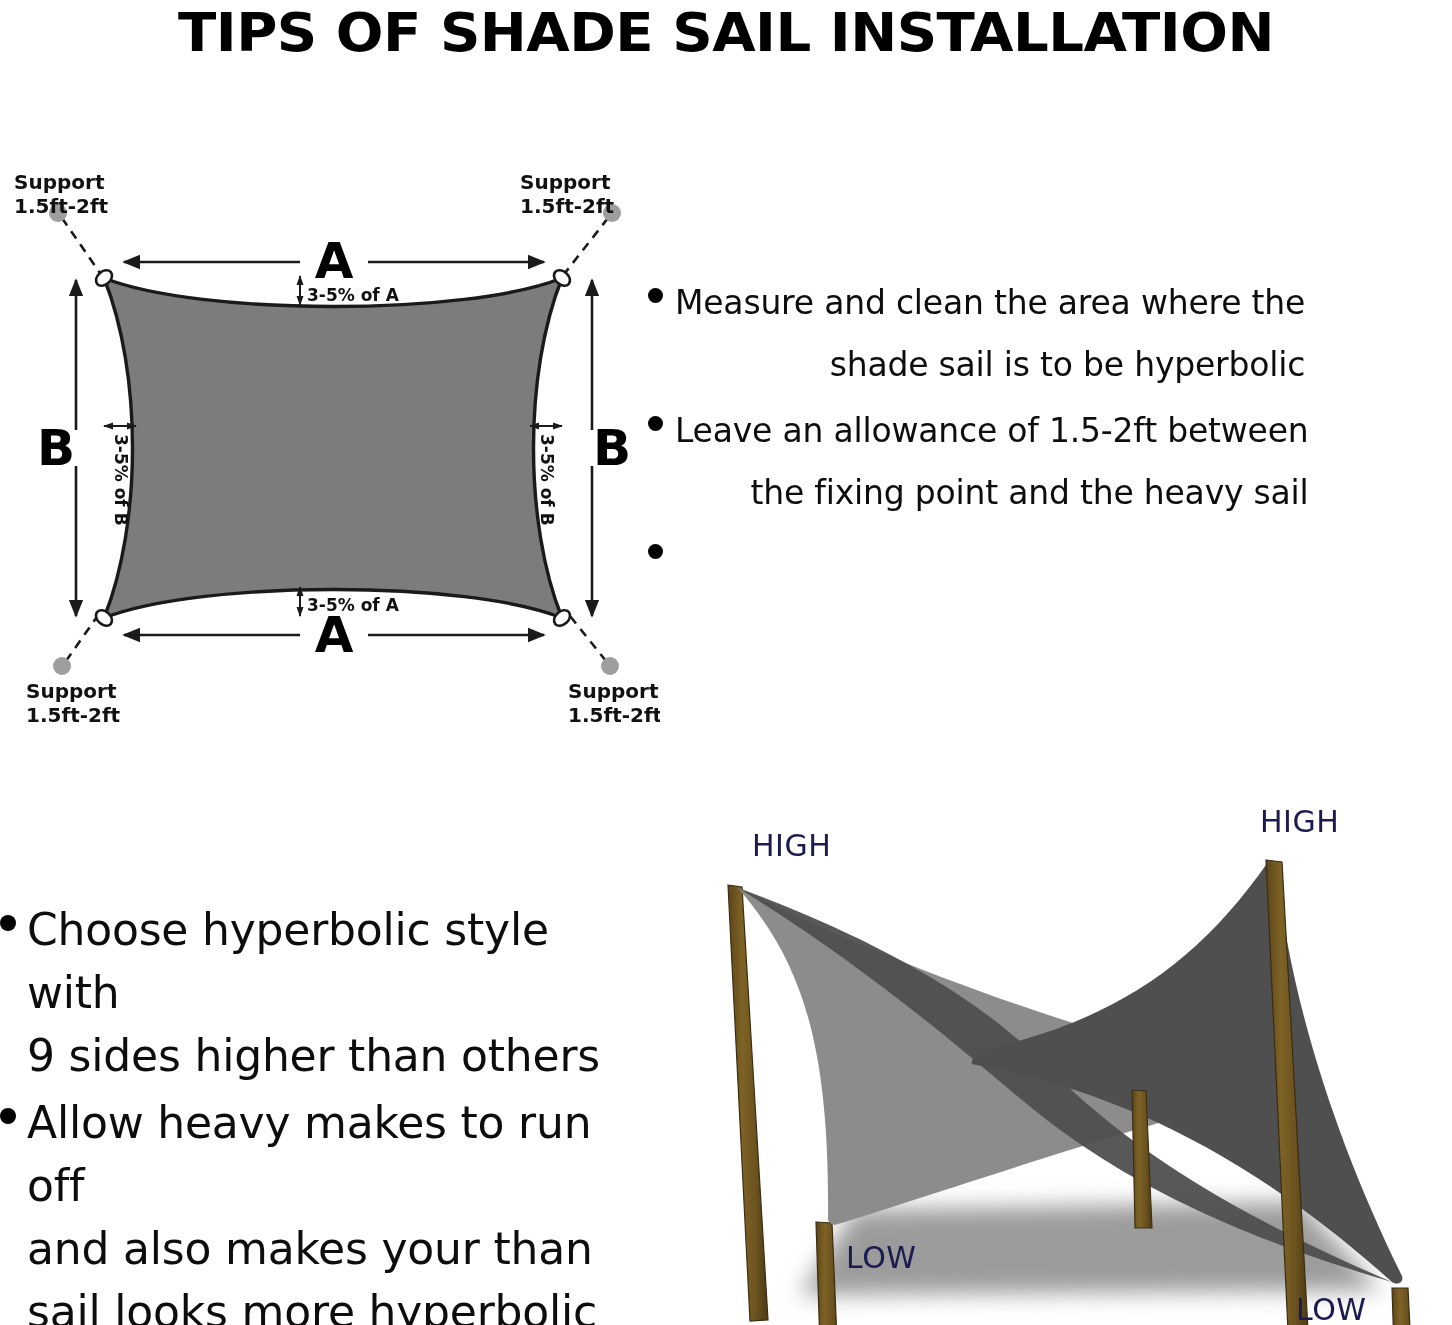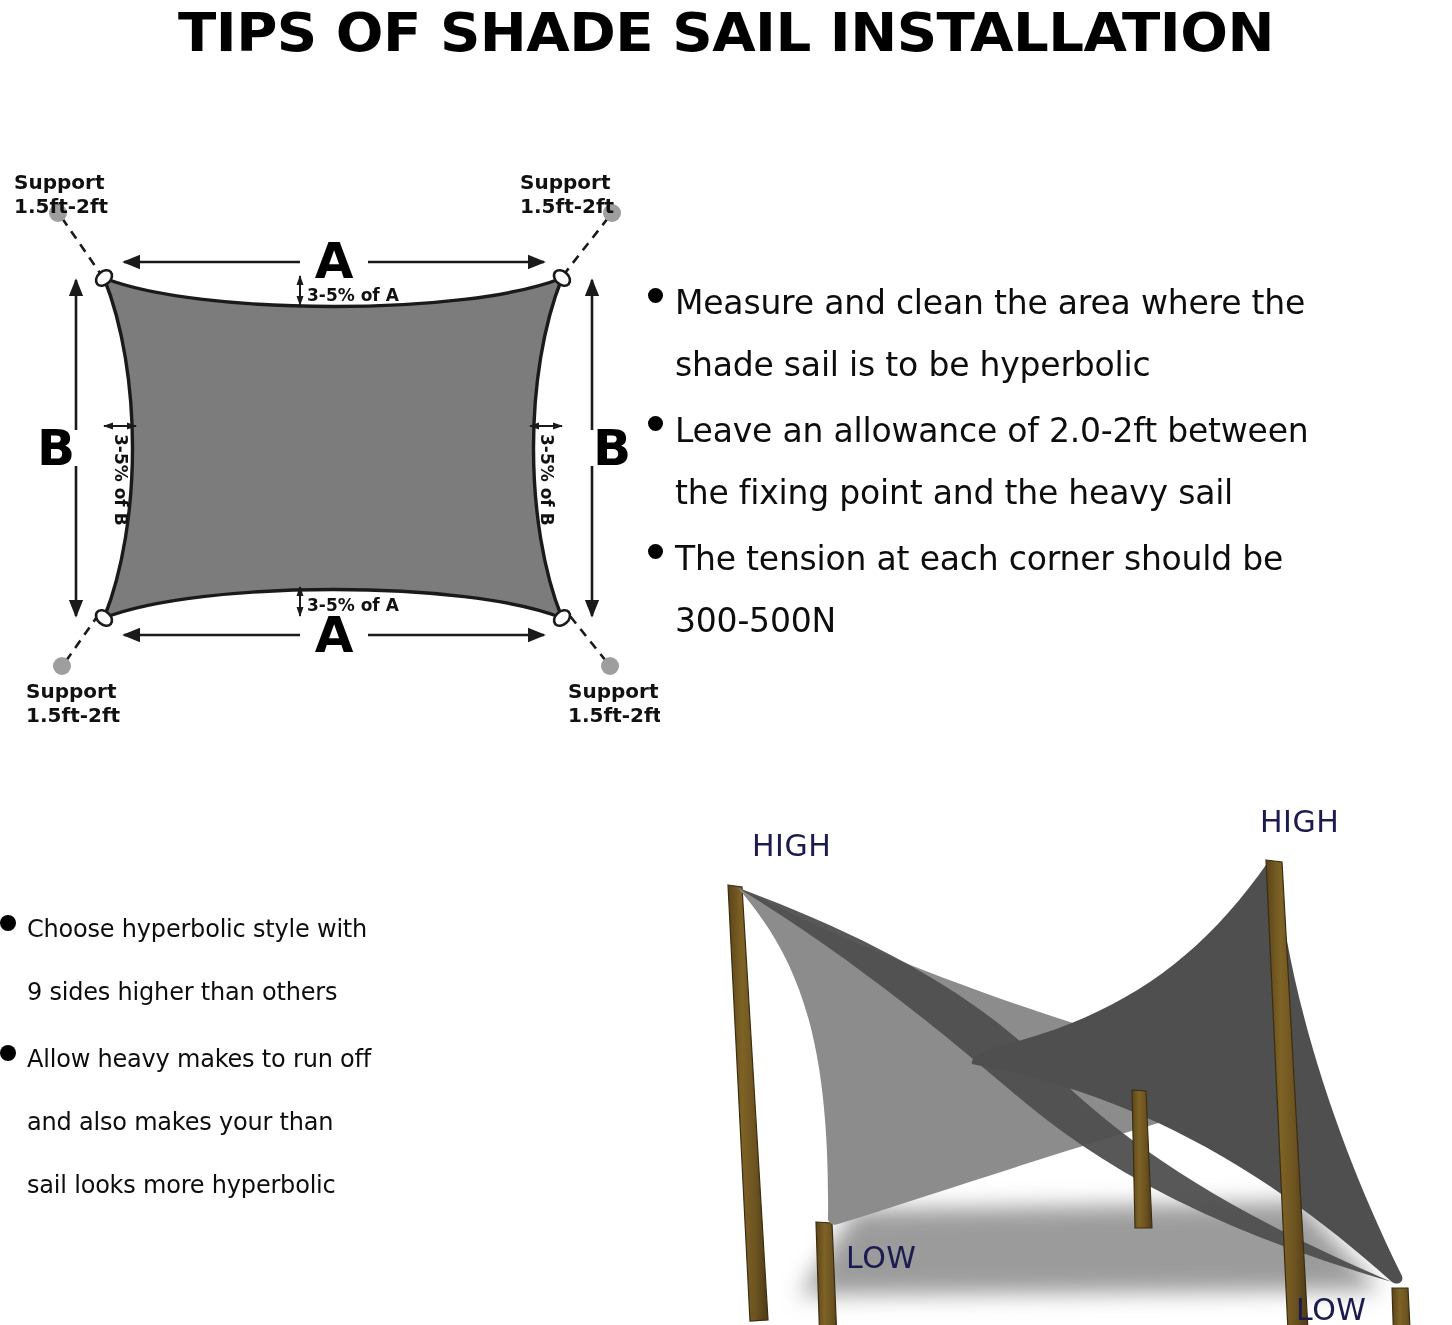--- a/index.html
+++ b/index.html
@@ -18,21 +18,21 @@
     transform-origin:50% 50%;
     color:#000;
     white-space:nowrap;
   }
 
   
   .stage{position:absolute;}
 
   
   #tips-list-top{
-    position:absolute;left:648px;top:272px;width:804px;
+    position:absolute;left:648px;top:272px;width:804px;text-align:right;
   }
   #tips-list-bottom{
     position:absolute;left:0px;top:898px;width:620px;
   }
   .bullet-row{
     display:flex;align-items:flex-start;
     margin-bottom:4px;
   }
   .bullet-dot{
     flex:0 0 auto;
@@ -40,21 +40,21 @@
     background:#000;
     margin-top:16px;margin-right:12px;
   }
   .bullet-text{
     font-family:"DejaVu Sans","Liberation Sans",sans-serif;
     font-size:33px;
     line-height:62px;
     color:#0d0d0d;
     letter-spacing:-0.2px;
   }
-  #tips-list-bottom .bullet-text{font-size:24px;line-height:63px;}
+  #tips-list-bottom .bullet-text{font-size:44px;line-height:63px;}
   #tips-list-bottom .bullet-dot{width:16px;height:16px;margin-top:17px;margin-right:11px;}
 
   
   text{font-family:"DejaVu Sans","Liberation Sans",sans-serif;}
   .sup-lbl{font-size:20px;fill:#111;font-weight:600;}
   .pct-lbl{font-size:17px;fill:#111;font-weight:700;}
   .dim-letter{font-size:50px;font-weight:bold;fill:#000;}
   .hl-lbl{font-size:30px;fill:#1b1b4f;font-weight:500;letter-spacing:0.5px;}
 </style>
 </head>
@@ -163,31 +163,27 @@
     <span class="bullet-dot"></span>
     <span class="bullet-text">
       <span>Measure and clean the area where the</span><br>
       <span>shade sail is to be hyperbolic</span>
     </span>
   </div>
 
   <div class="bullet-row">
     <span class="bullet-dot"></span>
     <span class="bullet-text">
-      <span>Leave an allowance of 2.0-2ft between</span><br>
+      <span>Leave an allowance of 1.5-2ft between</span><br>
       <span>the fixing point and the heavy sail</span>
     </span>
   </div>
 
   <div class="bullet-row">
     <span class="bullet-dot"></span>
-    <span class="bullet-text">
-      <span>The tension at each corner should be</span><br>
-      <span>300-500N</span>
-    </span>
   </div>
 
 </div>
 
 <div id="tips-list-bottom">
 
   <div class="bullet-row">
     <span class="bullet-dot"></span>
     <span class="bullet-text">
       <span>Choose hyperbolic style with</span><br>

